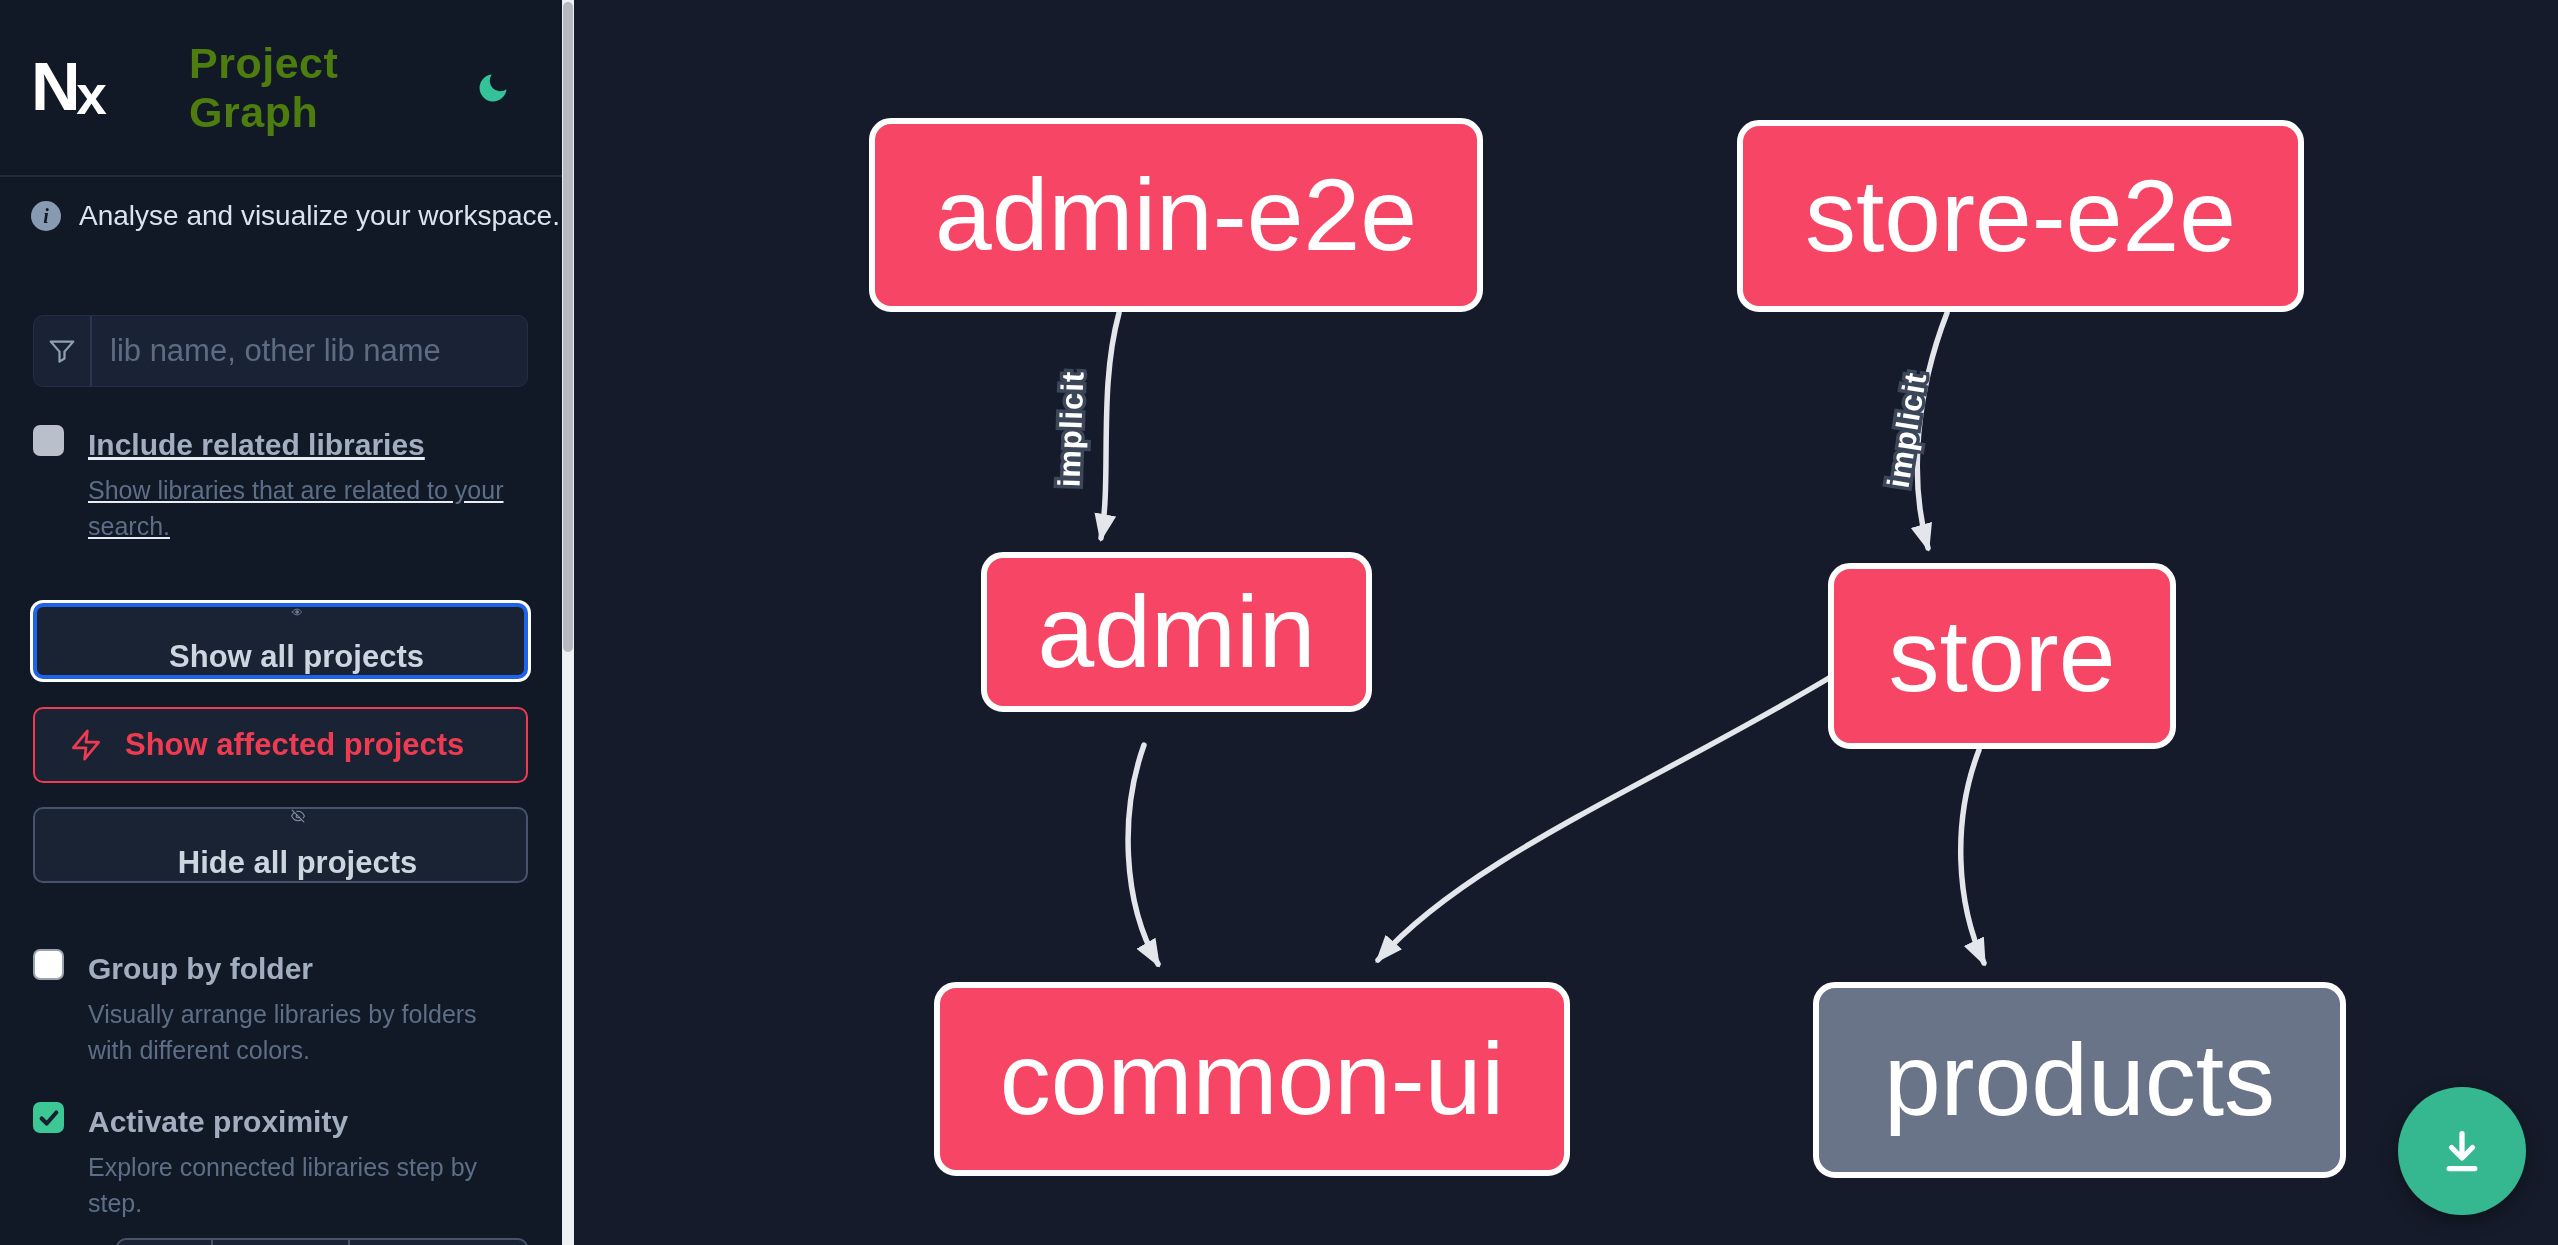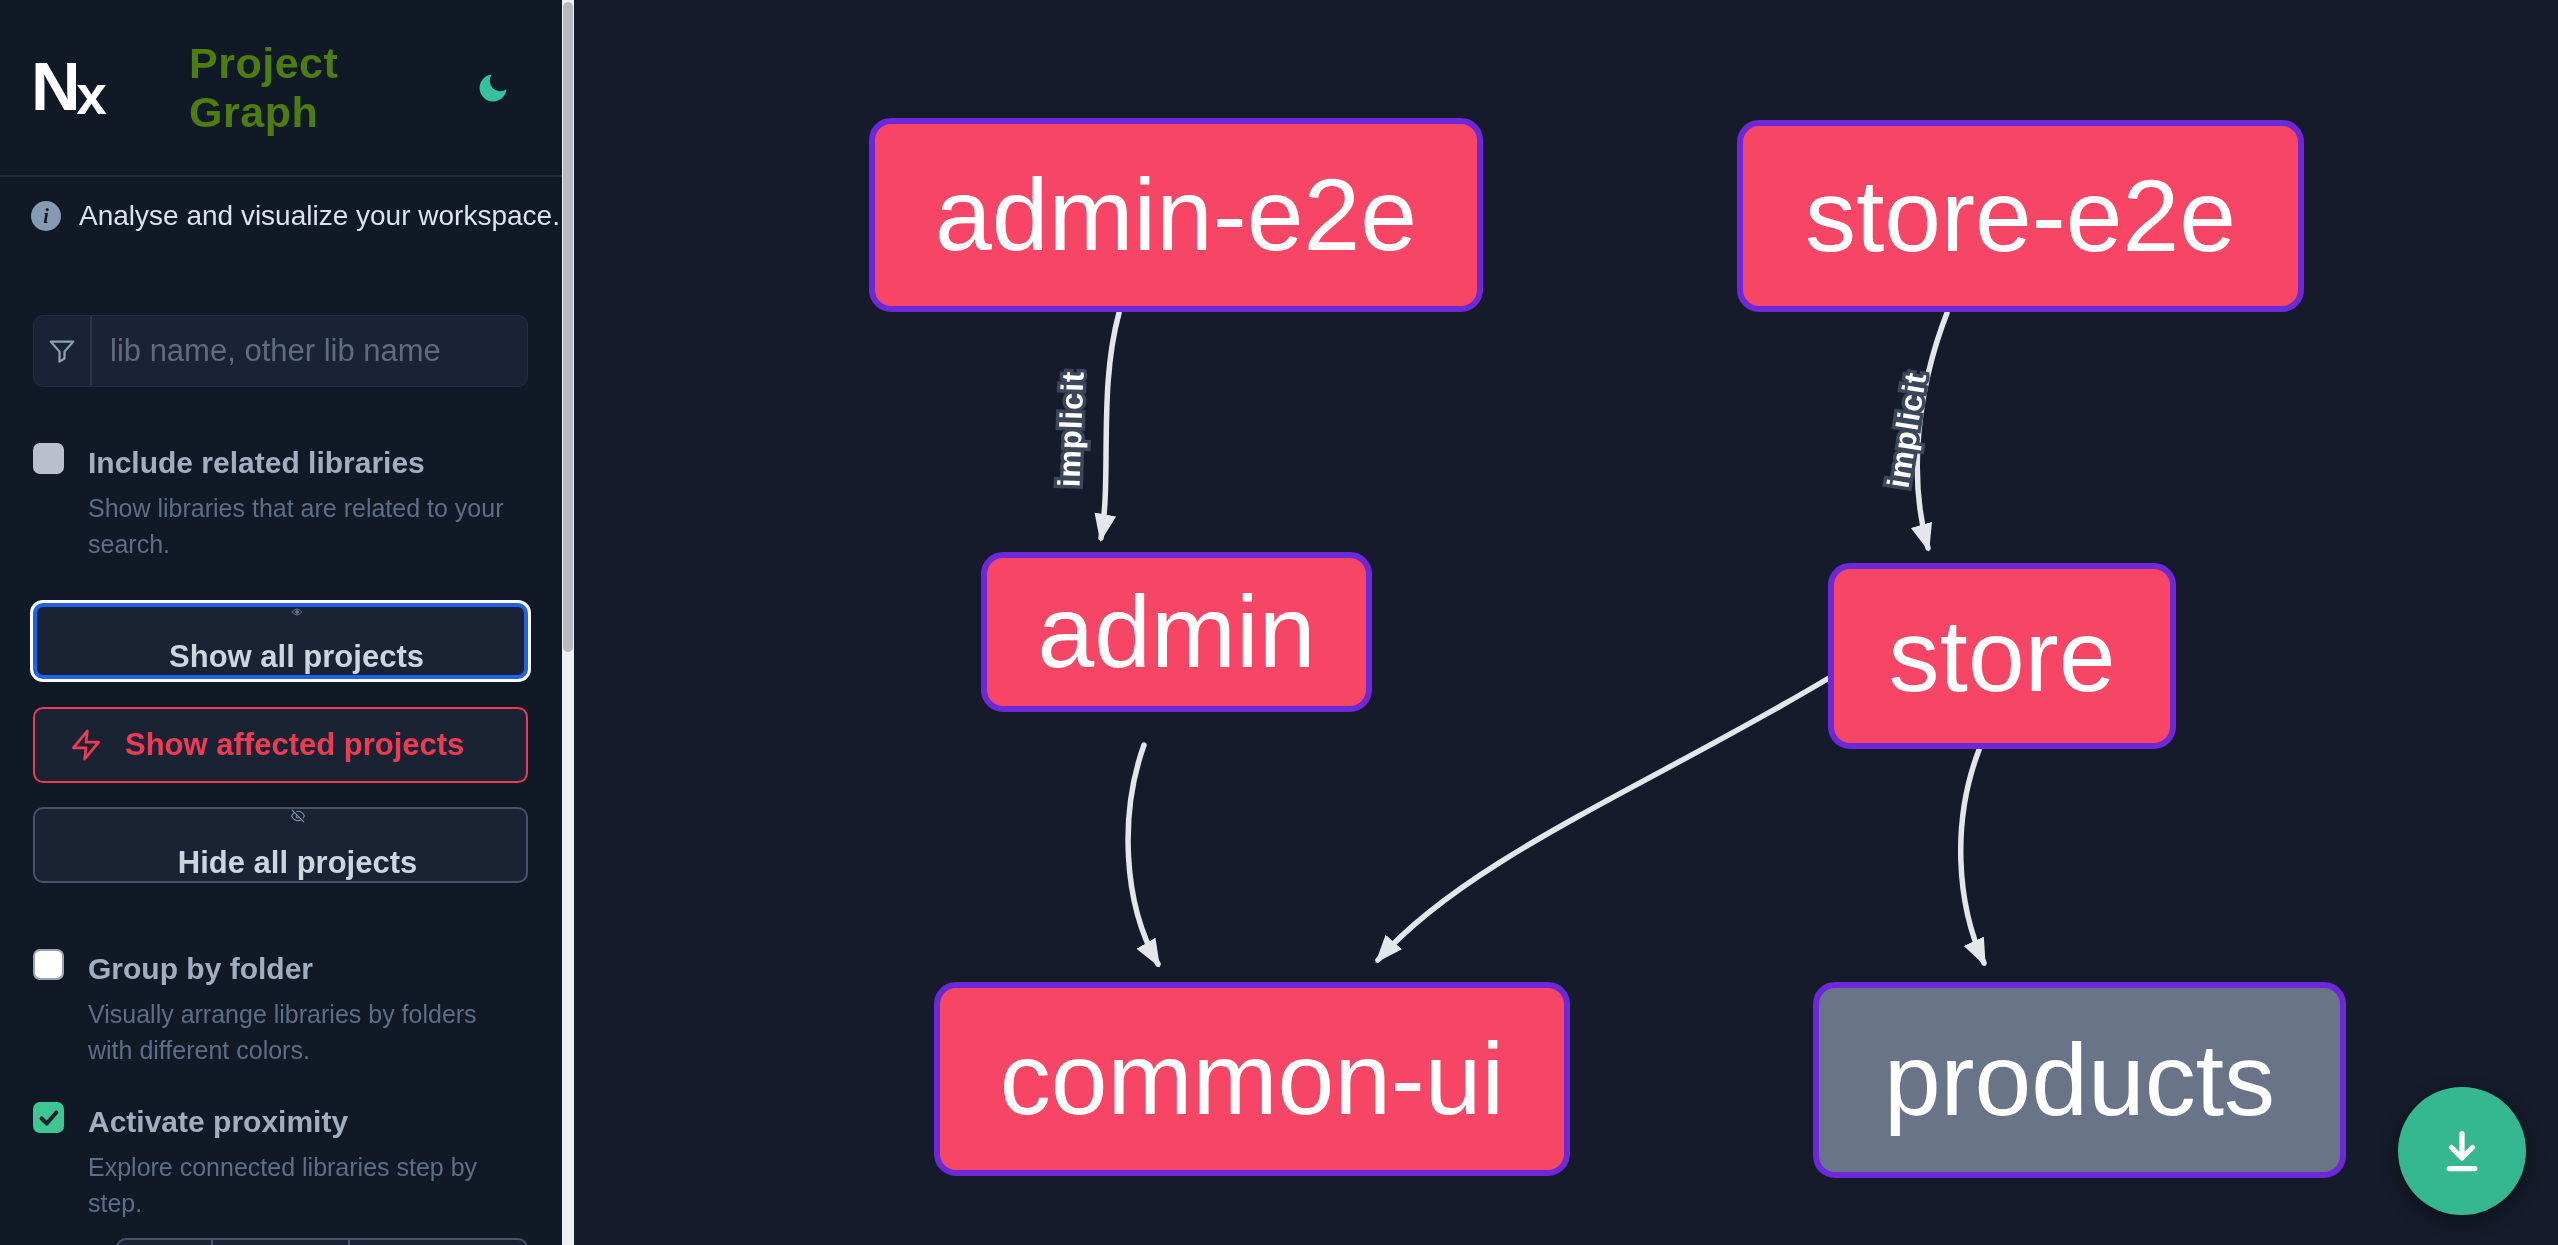--- a/index.html
+++ b/index.html
@@ -11,21 +11,21 @@
     position:relative;
     color:#e8edf3;
   }
 
   
   #edges-svg { position:absolute; left:0; top:0; width:2558px; height:1245px; z-index:1; }
   #node-layer { position:absolute; left:0; top:0; width:2558px; height:1245px; z-index:2; pointer-events:none; }
   .node {
     position:absolute;
     display:flex; align-items:center; justify-content:center;
-    border:6px solid #6d28d9;
+    border:6px solid #ffffff;
     border-radius:22px;
     color:#ffffff;
     font-size:102px;
     font-weight:400;
     letter-spacing:0px;
     pointer-events:auto;
     cursor:pointer;
     line-height:1;
     padding-bottom:0;
   }
@@ -173,21 +173,21 @@
 
   <div class="search-box">
     <span class="search-icon-cell">
       <svg width="30" height="30" viewBox="0 0 24 24" fill="none" stroke="#8fa0b3" stroke-width="1.8" stroke-linejoin="round">
         <path d="M3 4.5 h18 L14 12.5 v5.5 l-4 2.5 v-8 L3 4.5 Z"></path>
       </svg>
     </span>
     <input type="text" placeholder="lib name, other lib name" style="">
   </div>
 
-  <div class="toggle-row" style="top:440px;">
+  <div class="toggle-row" style="top:422px;text-decoration:underline;">
     <span class="cb cb-muted"></span>
     <span class="toggle-label">Include related libraries</span>
     <span class="toggle-desc">Show libraries that are related to your search.</span>
   </div>
 
   <button class="sb-btn focused" style="top:603px;">
     <svg width="36" height="36" viewBox="0 0 24 24" fill="none" stroke="#8292a6" stroke-width="1.8" stroke-linecap="round" stroke-linejoin="round">
       <path d="M1 12 s4-7 11-7 11 7 11 7-4 7-11 7-11-7-11-7z"></path>
       <circle cx="12" cy="12" r="3.4"></circle>
       <circle cx="12" cy="12" r="1.2" fill="#8292a6"></circle>

